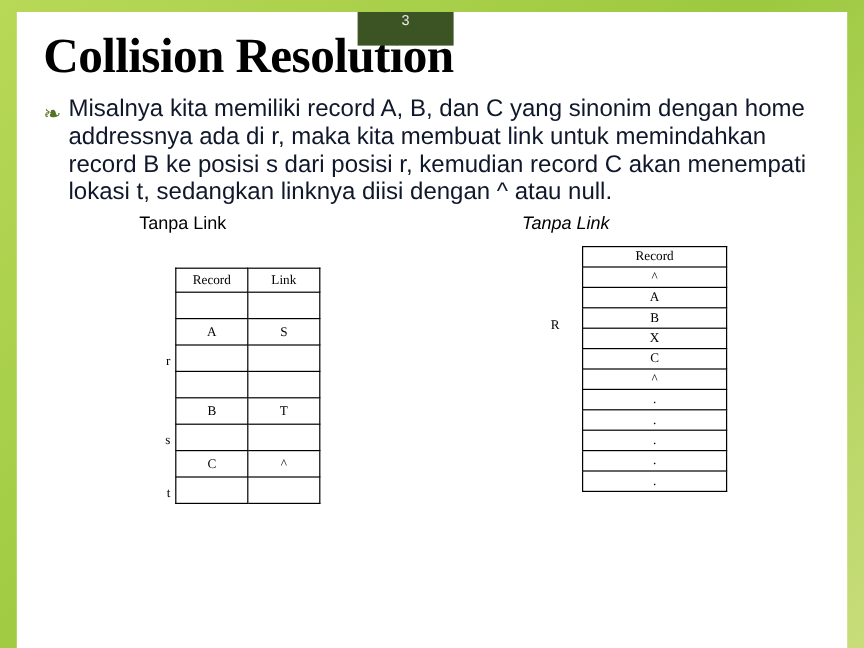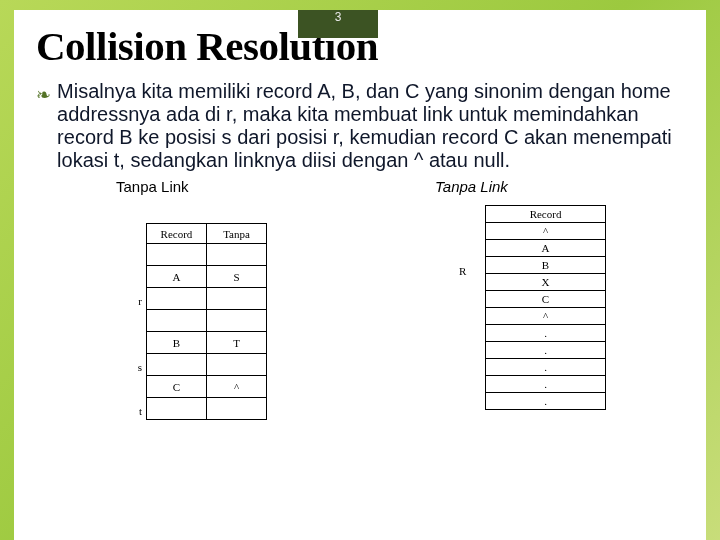--- a/index.html
+++ b/index.html
@@ -122,21 +122,21 @@
     <div class="col-left">
       <div class="col-heading">Tanpa Link</div>
       <div class="tbl-wrap">
         <span class="row-label" style="top:72px; left:6px;">r</span>
         <span class="row-label" style="top:138px; left:6px;">s</span>
         <span class="row-label" style="top:182px; left:6px;">t</span>
         <table class="linked">
           <tbody>
               <tr>
             <th>Record</th>
-            <th>Tanpa</th>
+            <th>Link</th>
           </tr>
           <tr>
                 <td></td>
                 <td></td>
               </tr>
           <tr>
                 <td>A</td>
                 <td>S</td>
               </tr>
           <tr>

